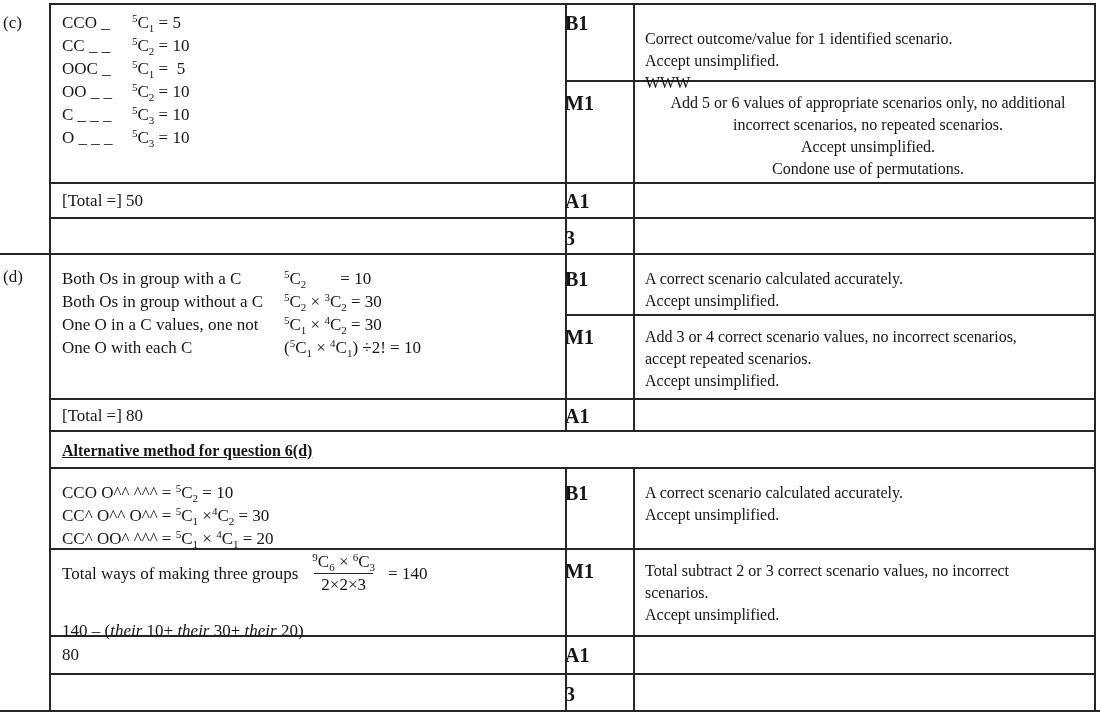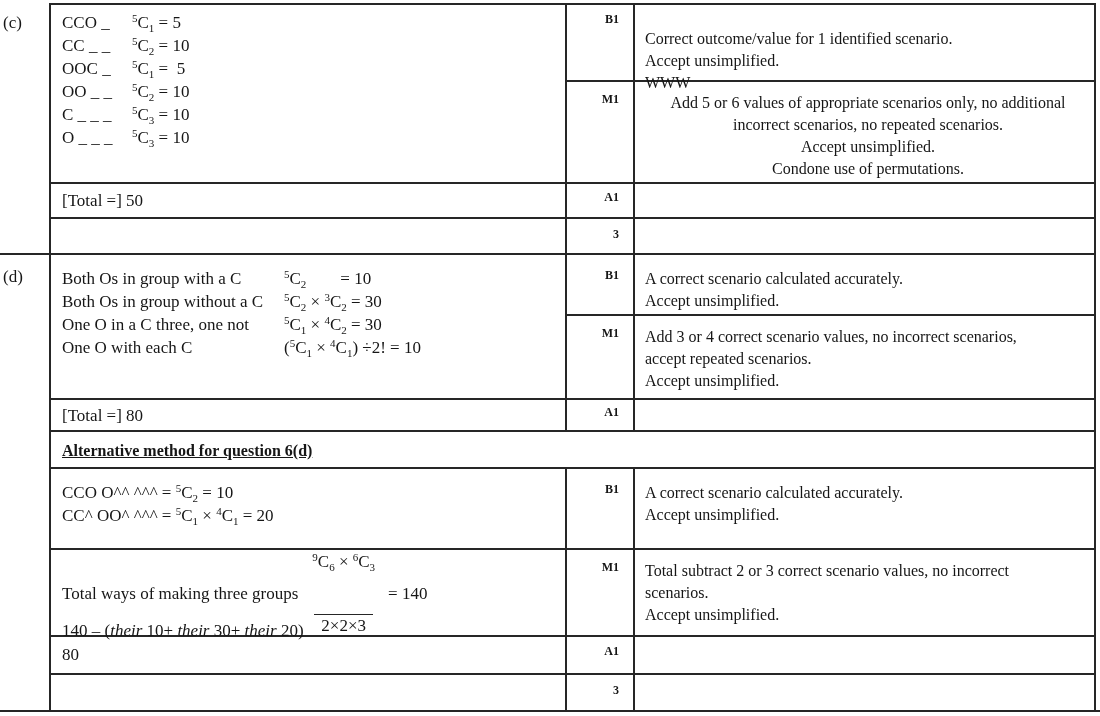--- a/index.html
+++ b/index.html
@@ -14,33 +14,33 @@
   .qlabel { font-size:17px; }
 
   .crow { display:flex; line-height:22px; }
   .crow .pattern { display:inline-block; width:70px; }
 
   .drow { display:flex; line-height:21px; }
   .drow .dlabel { display:inline-block; width:222px; }
 
   .altrow { line-height:22px; }
 
-  .mark { position:absolute; left:565px; width:66px; text-align:right; padding-right:12px;
-          font-weight:bold; font-size:12px; white-space:nowrap; }
+  .mark { position:absolute; left:565px; width:66px; text-align:left; padding-right:12px;
+          font-weight:bold; font-size:20px; white-space:nowrap; }
   .guide { position:absolute; left:645px; width:446px; font-size:16px; }
   .guide div { line-height:22px; white-space:nowrap; }
 
   .sup { font-size:11px; position:relative; top:-6px; }
   .sub { font-size:11px; position:relative; top:4px; }
   .ital { font-style:italic; }
 
   .bold { font-weight:bold; }
 
   .totalways { position:absolute; left:62px; top:552px; display:flex; align-items:center; font-size:17px; white-space:nowrap; }
-  .frac { display:inline-flex; flex-direction:column; align-items:center; margin:0 9px 0 10px;gap:41px; }
+  .frac { display:inline-flex; flex-direction:column; align-items:center; margin:0 9px 0 10px; }
   .frac .num { padding:0 4px; line-height:20px; }
   .frac .den { border-top:1.7px solid #262626; padding:1px 7px 0 7px; line-height:20px; }
 </style>
 </head>
 <body>
 
 <div id="page">
 
   <div class="vline" style="left:49px; top:3px;  height:707px;"></div>
   <div class="vline" style="left:565px; top:3px;  height:427px;"></div>
@@ -116,21 +116,21 @@
   <div class="cell" style="left:62px; top:268px;">
     <div class="drow">
         <span class="dlabel">Both Os in group with a C</span>
         <span><span class="sup">5</span><span>C</span><span class="sub">2</span><span>&nbsp;&nbsp;&nbsp;&nbsp;&nbsp;&nbsp;&nbsp;&nbsp;= 10</span></span>
       </div>
     <div class="drow">
         <span class="dlabel">Both Os in group without a C</span>
         <span><span class="sup">5</span><span>C</span><span class="sub">2</span><span> × </span><span class="sup">3</span><span>C</span><span class="sub">2</span><span> = 30</span></span>
       </div>
     <div class="drow">
-        <span class="dlabel">One O in a C three, one not</span>
+        <span class="dlabel">One O in a C values, one not</span>
         <span><span class="sup">5</span><span>C</span><span class="sub">1</span><span> × </span><span class="sup">4</span><span>C</span><span class="sub">2</span><span> = 30</span></span>
       </div>
     <div class="drow">
         <span class="dlabel">One O with each C</span>
         <span><span>(</span><span class="sup">5</span><span>C</span><span class="sub">1</span><span> × </span><span class="sup">4</span><span>C</span><span class="sub">1</span><span>) ÷2! = 10</span></span>
       </div>
   </div>
 
   <div class="mark" style="top:268px;">B1</div>
   <div class="guide" style="top:268px;">
@@ -145,20 +145,21 @@
     <div>Accept unsimplified.</div>
   </div>
 
   <div class="cell" style="left:62px; top:405px;">[Total =] 80</div>
   <div class="mark" style="top:405px;">A1</div>
 
   <div class="cell bold" style="left:62px; top:440px; font-size:16px;text-decoration:underline;">Alternative method for question 6(d)</div>
 
   <div class="cell" style="left:62px; top:482px;">
     <div class="altrow"><span>CCO O^^ ^^^ = </span><span class="sup">5</span><span>C</span><span class="sub">2</span><span> = 10</span></div>
+    <div class="altrow"><span>CC^ O^^ O^^ = </span><span class="sup">5</span><span>C</span><span class="sub">1</span><span> ×</span><span class="sup">4</span><span>C</span><span class="sub">2</span><span> = 30</span></div>
     <div class="altrow"><span>CC^ OO^ ^^^ = </span><span class="sup">5</span><span>C</span><span class="sub">1</span><span> × </span><span class="sup">4</span><span>C</span><span class="sub">1</span><span> = 20</span></div>
   </div>
 
   <div class="mark" style="top:482px;">B1</div>
   <div class="guide" style="top:482px;">
     <div>A correct scenario calculated accurately.</div>
     <div>Accept unsimplified.</div>
   </div>
 
   <div class="totalways">

